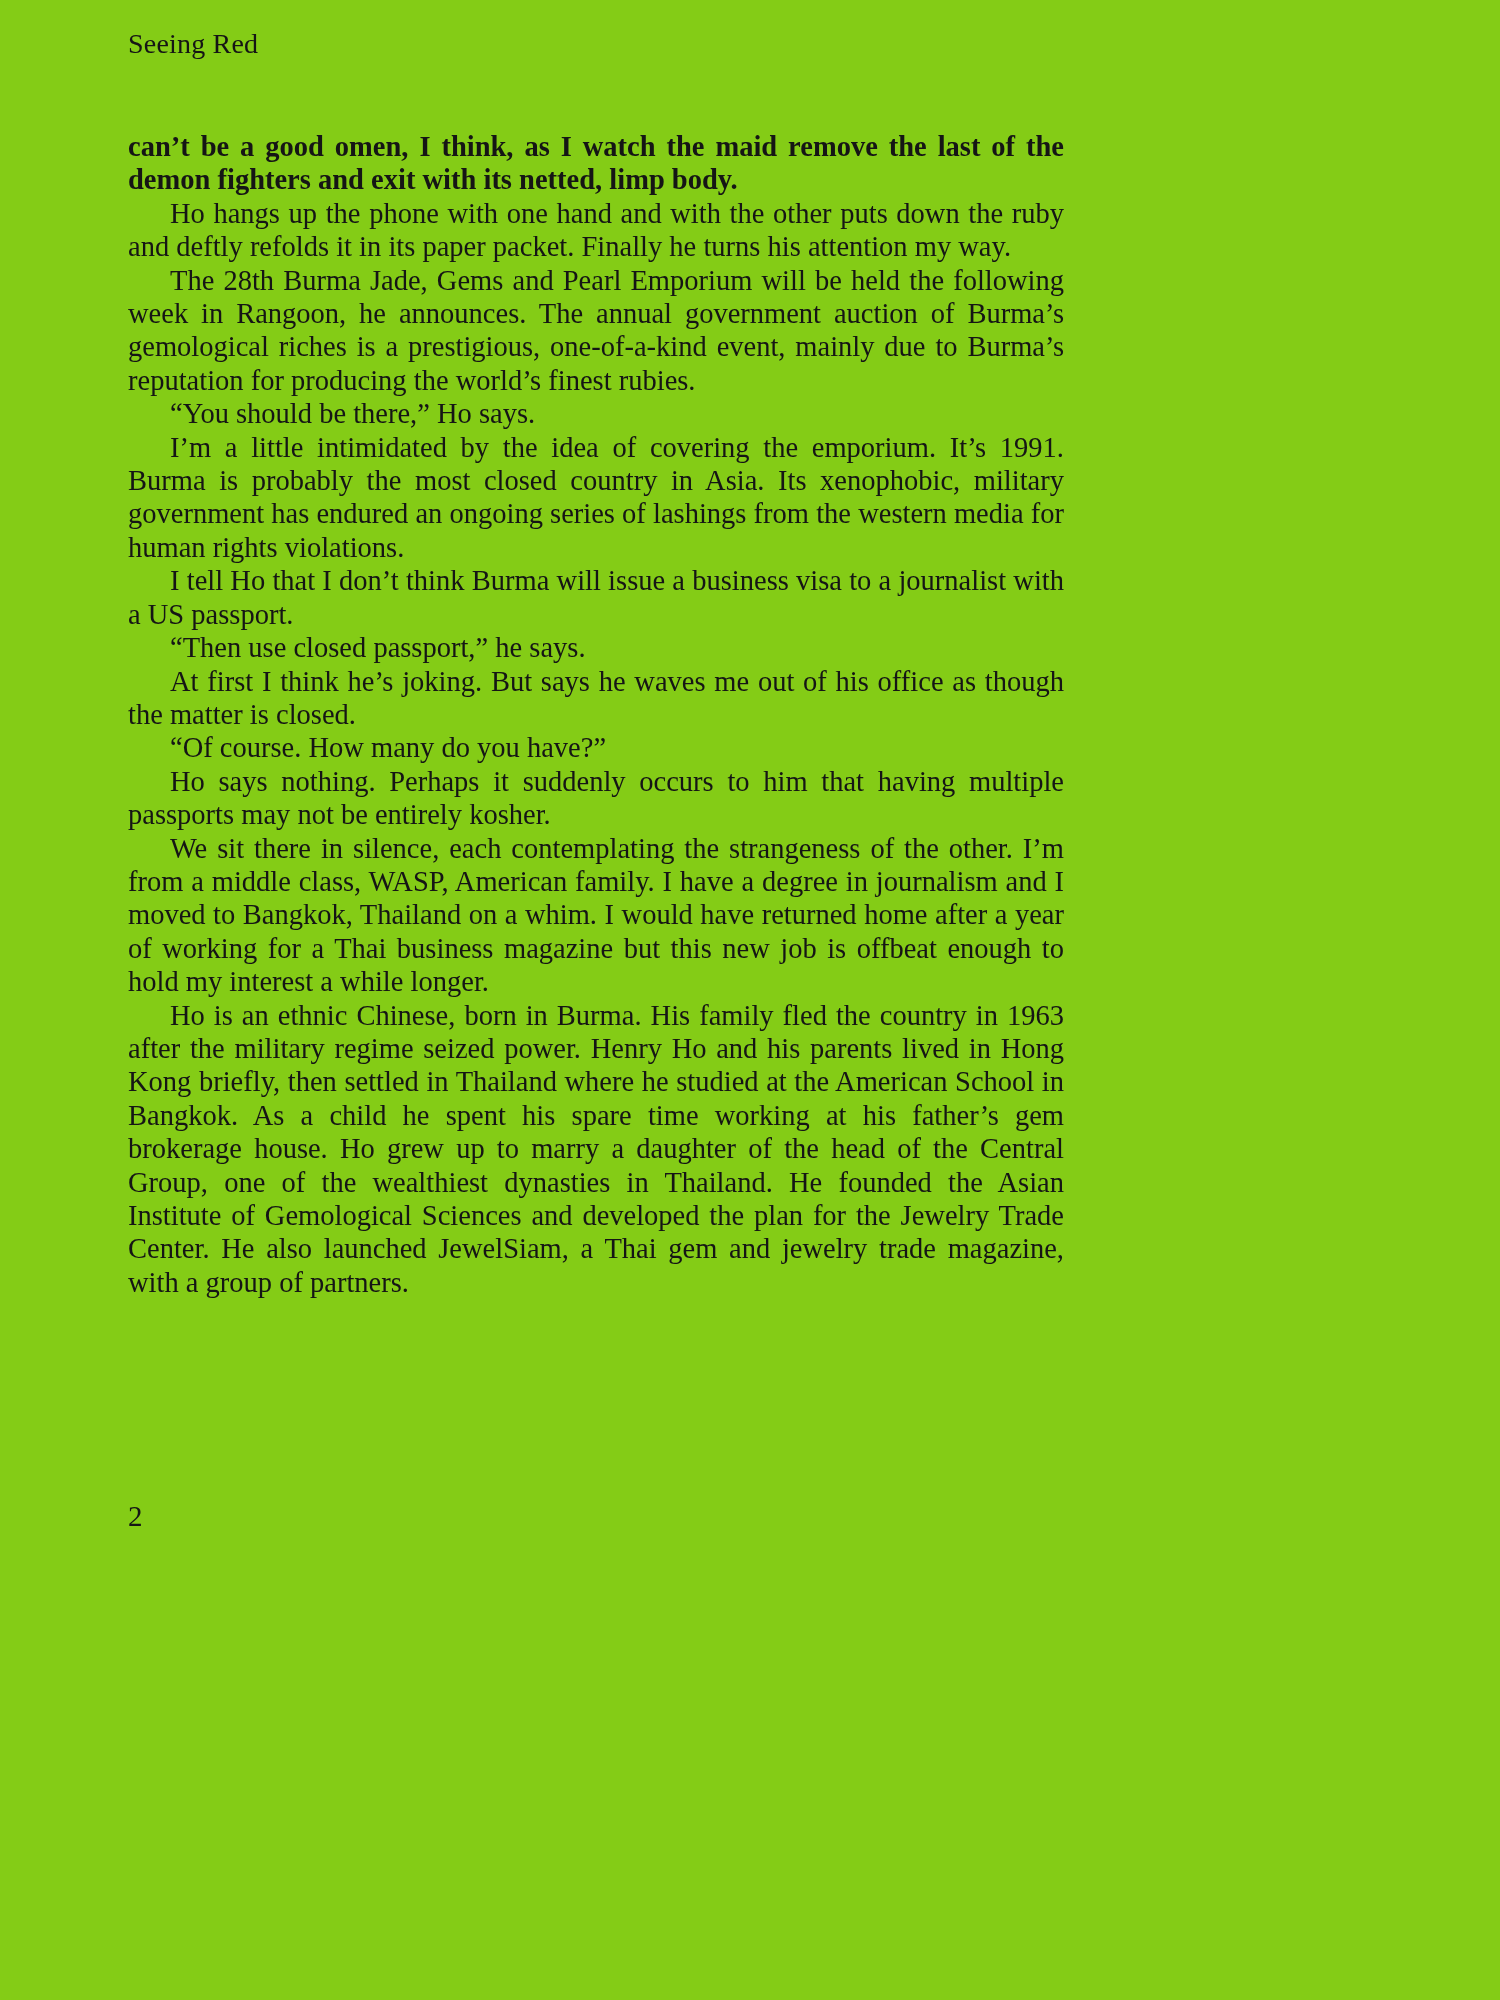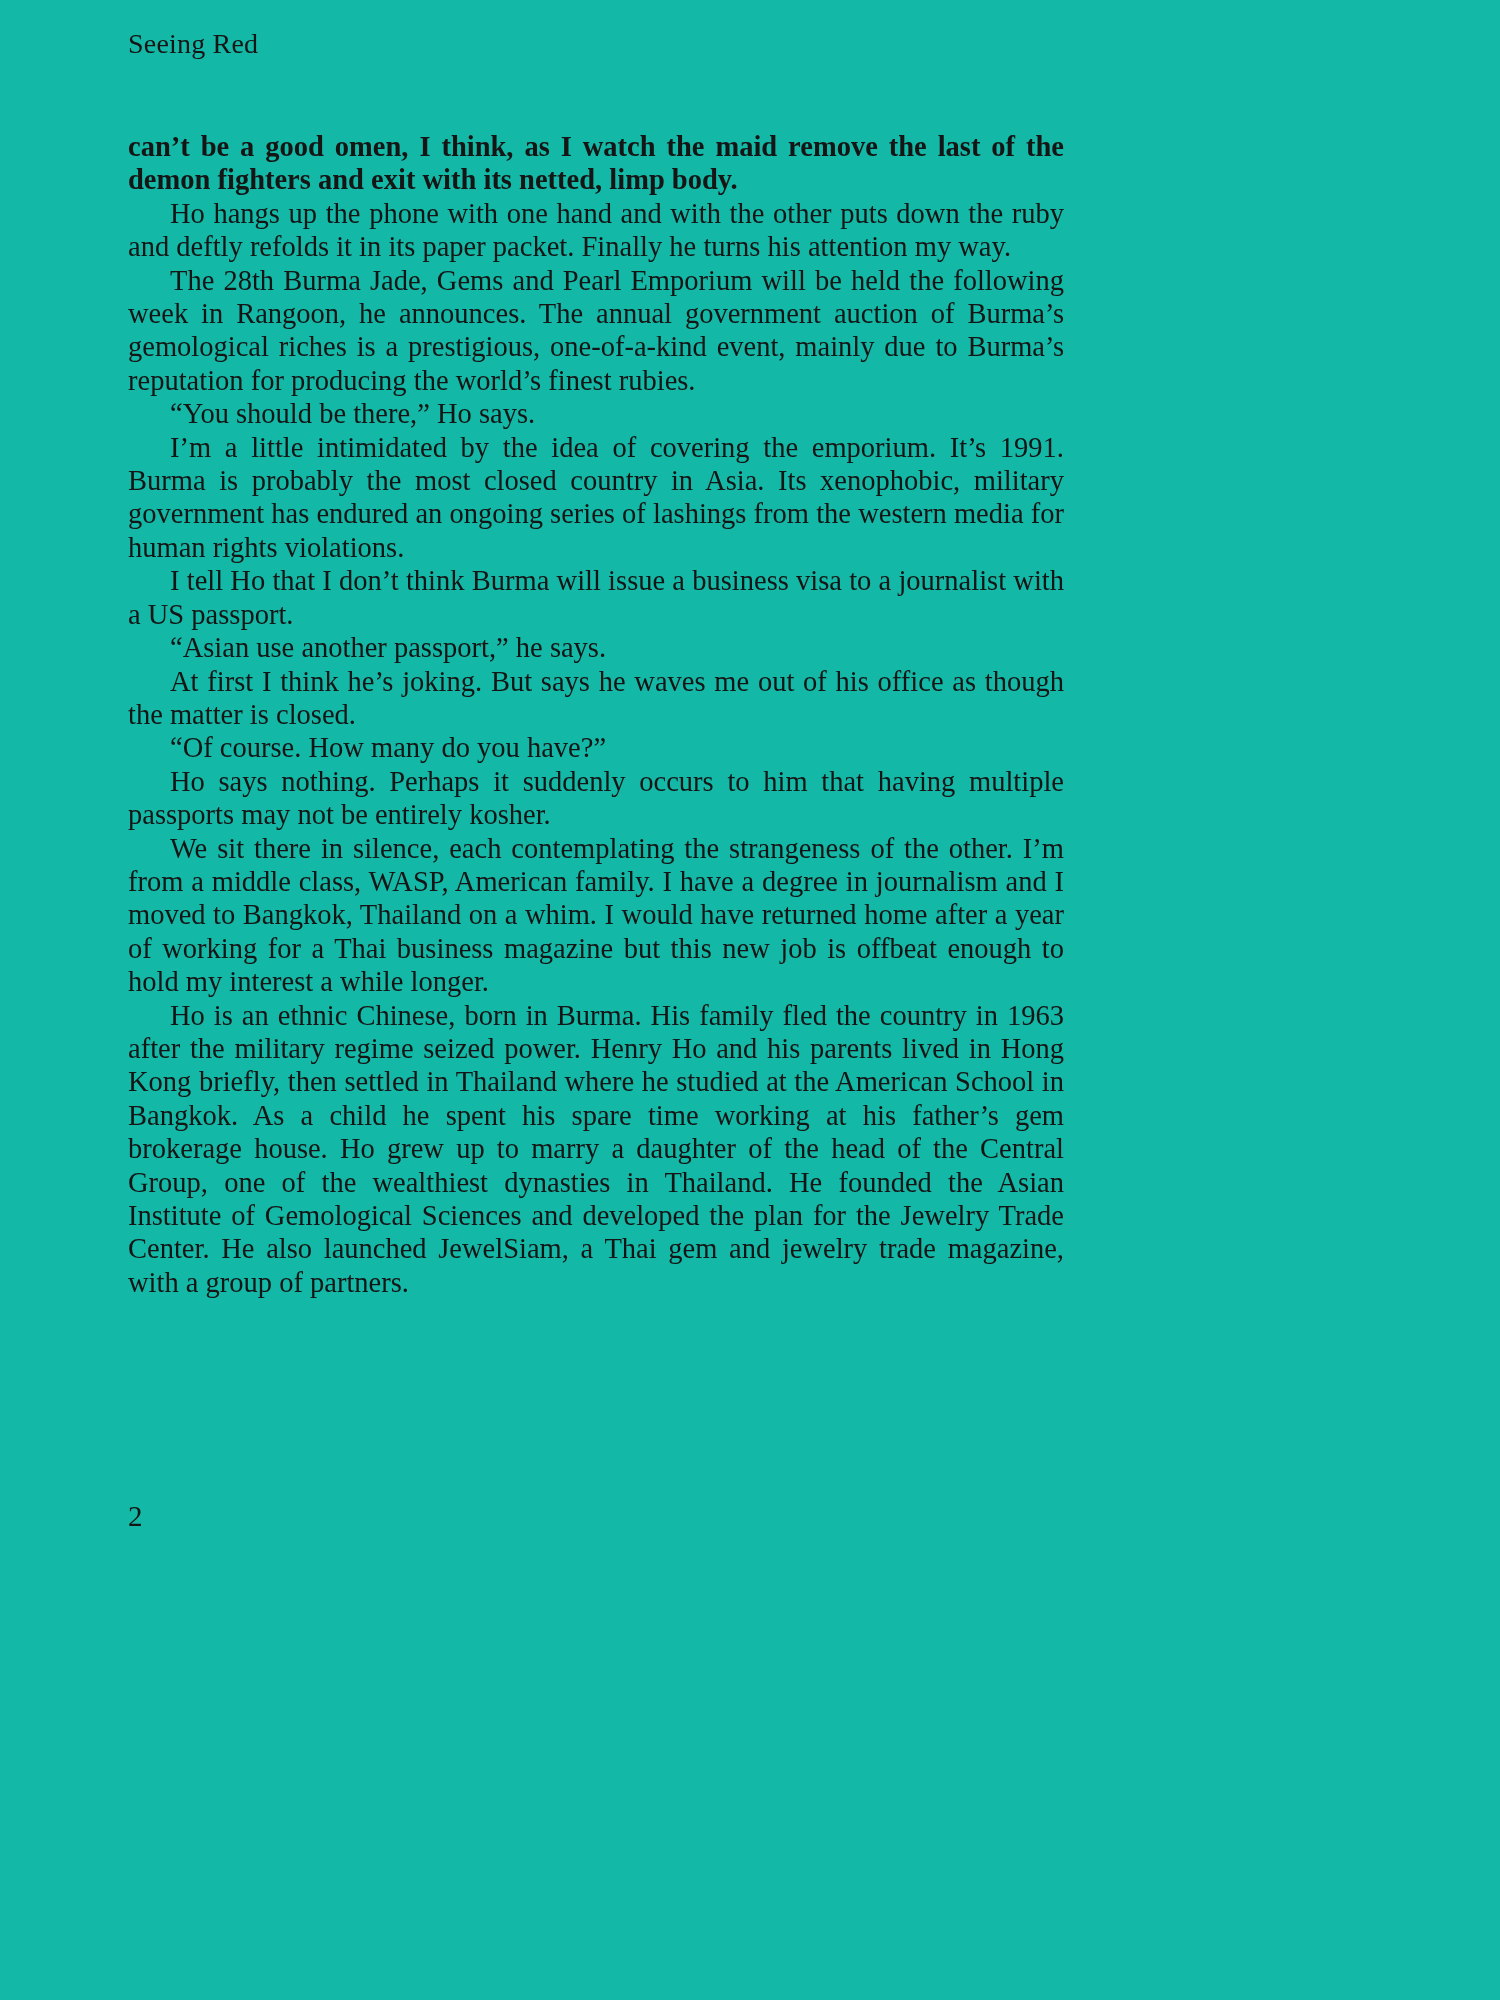--- a/index.html
+++ b/index.html
@@ -9,21 +9,21 @@
   }
   body {
     background: #ffffff;
     font-family: "Liberation Serif", "DejaVu Serif", serif;
     color: #151515;
   }
   .page {
     position: relative;
     width: 1500px;
     height: 2000px;
-    background: #14b8a6;
+    background: #84cc16;
     overflow: hidden;
   }
   .running-header {
     position: absolute;
     left: 128px;
     top: 28px;
     font-size: 28px;
     letter-spacing: 0.2px;
   }
   .body-text {
@@ -59,21 +59,21 @@
 
   <div class="running-header">Seeing Red</div>
 
   <div class="body-text">
     <p class="noindent">can’t be a good omen, I think, as I watch the maid remove the last of the demon fighters and exit with its netted, limp body.</p>
     <p>Ho hangs up the phone with one hand and with the other puts down the ruby and deftly refolds it in its paper packet. Finally he turns his attention my way.</p>
     <p>The 28th Burma Jade, Gems and Pearl Emporium will be held the following week in Rangoon, he announces. The annual government auction of Burma’s gemological riches is a prestigious, one-of-a-kind event, mainly due to Burma’s reputation for producing the world’s finest rubies.</p>
     <p>“You should be there,” Ho says.</p>
     <p>I’m a little intimidated by the idea of covering the emporium. It’s 1991. Burma is probably the most closed country in Asia. Its xenophobic, military government has endured an ongoing series of lashings from the western media for human rights violations.</p>
     <p>I tell Ho that I don’t think Burma will issue a business visa to a journalist with a US passport.</p>
-    <p>“Asian use another passport,” he says.</p>
+    <p>“Then use closed passport,” he says.</p>
     <p>At first I think he’s joking. But says he waves me out of his office as though the matter is closed.</p>
     <p>“Of course. How many do you have?”</p>
     <p>Ho says nothing. Perhaps it suddenly occurs to him that having multiple passports may not be entirely kosher.</p>
     <p>We sit there in silence, each contemplating the strangeness of the other. I’m from a middle class, WASP, American family. I have a degree in journalism and I moved to Bangkok, Thailand on a whim. I would have returned home after a year of working for a Thai business magazine but this new job is offbeat enough to hold my interest a while longer.</p>
     <p>Ho is an ethnic Chinese, born in Burma. His family fled the country in 1963 after the military regime seized power. Henry Ho and his parents lived in Hong Kong briefly, then settled in Thailand where he studied at the American School in Bangkok. As a child he spent his spare time working at his father’s gem brokerage house. Ho grew up to marry a daughter of the head of the Central Group, one of the wealthiest dynasties in Thailand. He founded the Asian Institute of Gemological Sciences and developed the plan for the Jewelry Trade Center. He also launched JewelSiam, a Thai gem and jewelry trade magazine, with a group of partners.</p>
   </div>
 
   <div class="page-number">2</div>
 
 </div>

